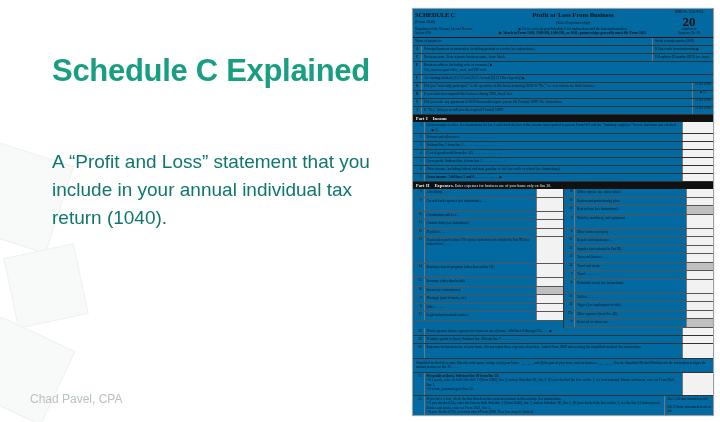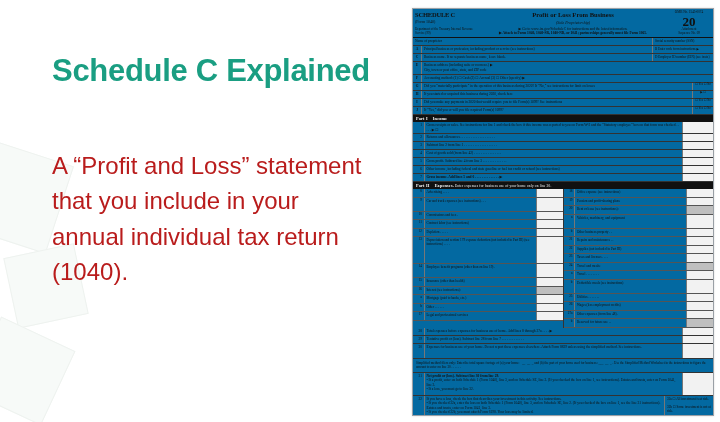--- a/index.html
+++ b/index.html
@@ -44,22 +44,22 @@
     font-size: 31px;
     font-weight: bold;
     line-height: 1.22;
     letter-spacing: -0.3px;
   }
   .body-text {
     position: absolute;
     left: 52px;
     top: 148px;
     width: 320px;
-    color: #b91c1c;
-    font-size: 24px;
+    color: #0f766e;
+    font-size: 19px;
     line-height: 1.47;
   }
   .body-text p {
     margin: 0 0 14px 0;
   }
   .byline {
     position: absolute;
     left: 30px;
     bottom: 16px;
     color: #b8c2bf;
@@ -181,20 +181,21 @@
 
   <div class="deco d1"></div>
   <div class="deco d2"></div>
   <div class="deco d3"></div>
 
   <div class="left">
     <div class="title">Schedule C Explained</div>
     <div class="body-text">
       <p>A “Profit and Loss” statement that you include in your annual individual tax return (1040).</p>
     </div>
+    <div class="byline">Chad Pavel, CPA</div>
   </div>
 
   <div class="form-wrap">
 
     <div class="f-head">
       <div class="f-head-left">
         <div class="sched">SCHEDULE C</div>
         <div class="form1040">(Form 1040)</div>
         <div style="height:4px"></div>
         <div class="agency">Department of the Treasury

